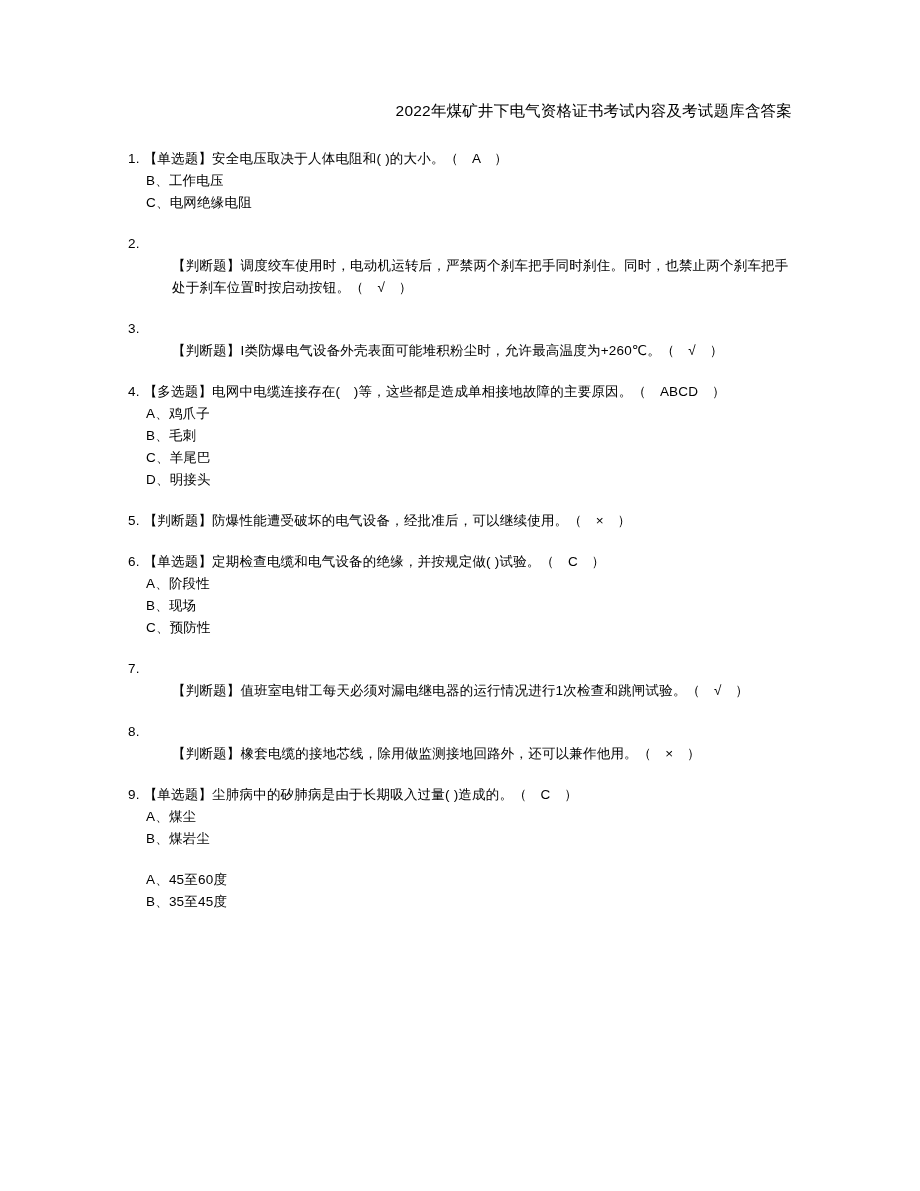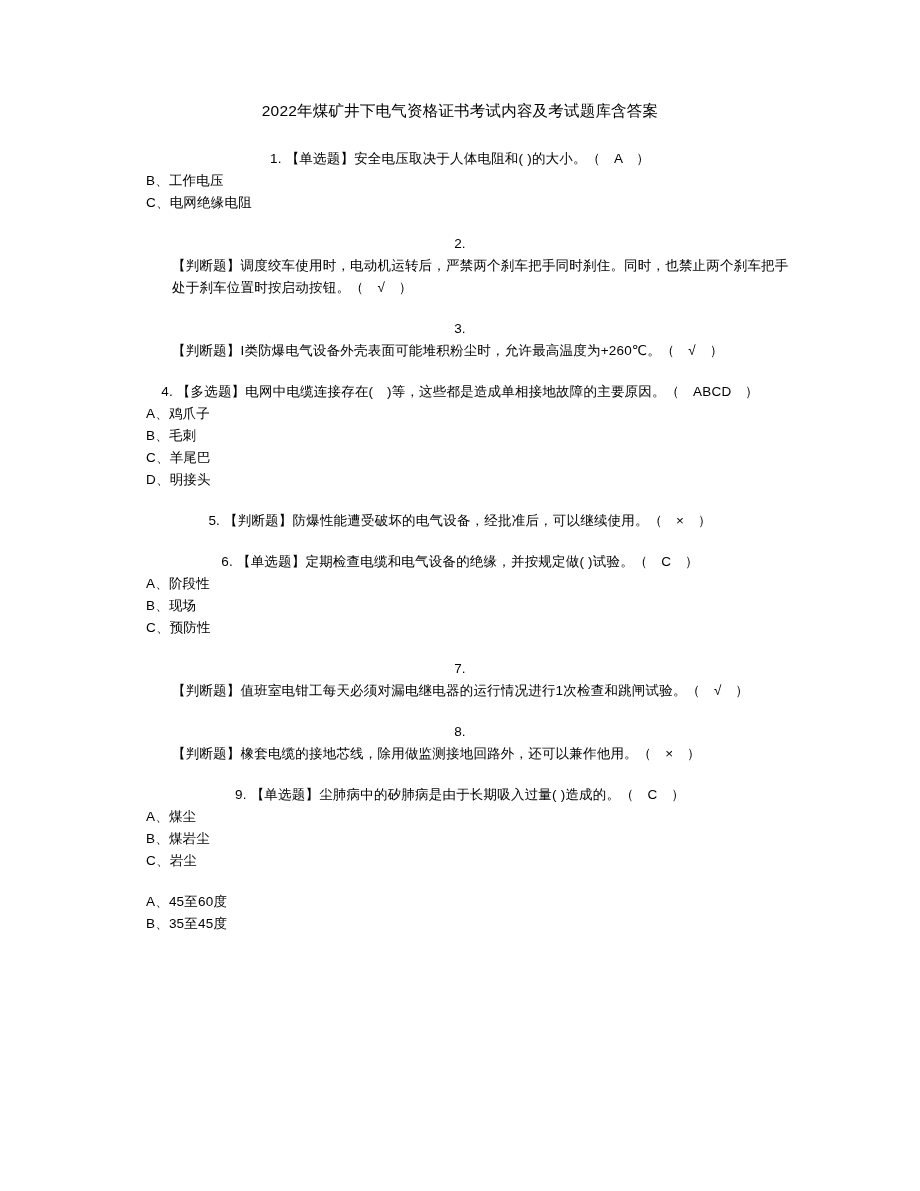--- a/index.html
+++ b/index.html
@@ -18,33 +18,33 @@
   .page {
     width: 920px;
     height: 1191px;
     box-sizing: border-box;
     padding: 100px 128px 40px 128px;
     position: relative;
   }
   .doc-title {
     font-size: 15.5px;
     line-height: 22px;
-    text-align: center;
+    text-align: right;
     margin: 0 0 26px 0;
     letter-spacing: 0.2px;
     white-space: nowrap;
   }
   .q-block {
     margin-bottom: 19px;
   }
   .q-line {
     font-size: 13.5px;
     line-height: 22px;
     letter-spacing: 0.2px;
-    text-align: center;
+    text-align: left;
     word-break: break-all;
   }
   .q-num-inline {
     
   }
   .opt {
     font-size: 13.5px;
     line-height: 22px;
     letter-spacing: 0.2px;
     padding-left: 18px;
@@ -120,21 +120,20 @@
     <div class="stem-full">【判断题】橡套电缆的接地芯线，除用做监测接地回路外，还可以兼作他用。（　×　）</div>
   </div>
 
   <div class="q-block">
     <div class="q-line q-num-inline">
       <span>9.</span>
       <span>【单选题】尘肺病中的矽肺病是由于长期吸入过量( )造成的。（　C　）</span>
     </div>
     <div class="opt">A、煤尘</div>
     <div class="opt">B、煤岩尘</div>
-    <div class="opt">C、岩尘</div>
   </div>
 
   <div class="q-block">
     <div class="opt">A、45至60度</div>
     <div class="opt">B、35至45度</div>
   </div>
 
 </div>
 
 </body></html>

